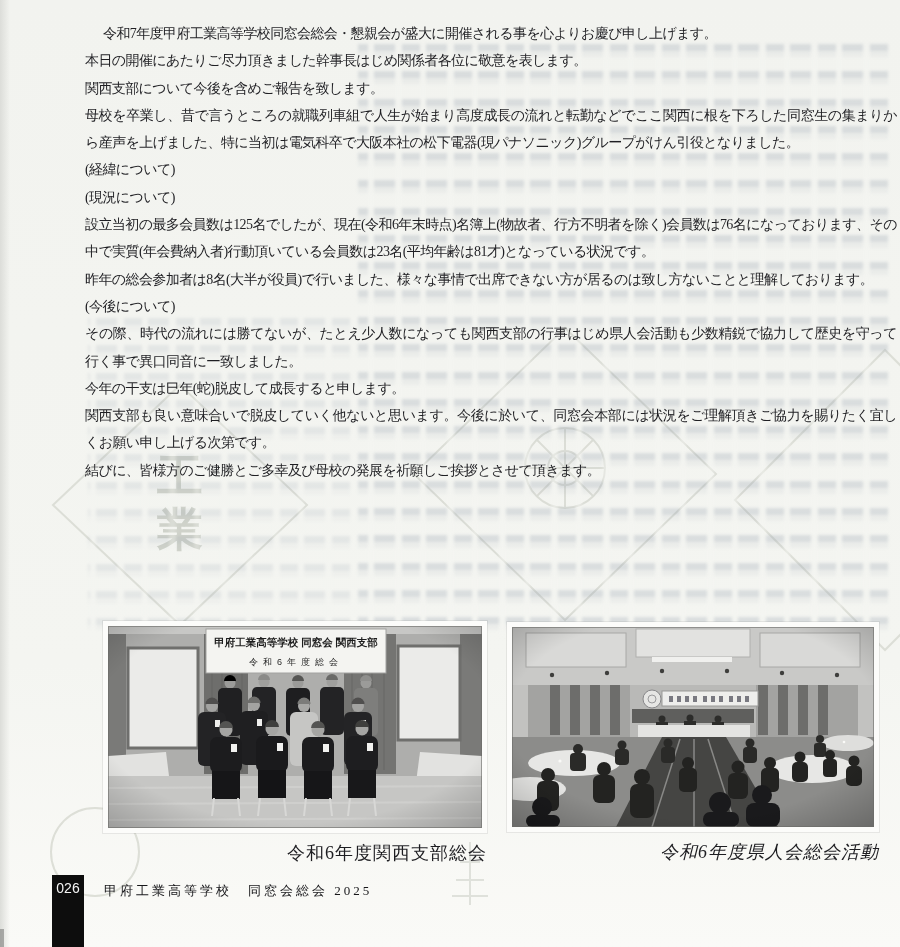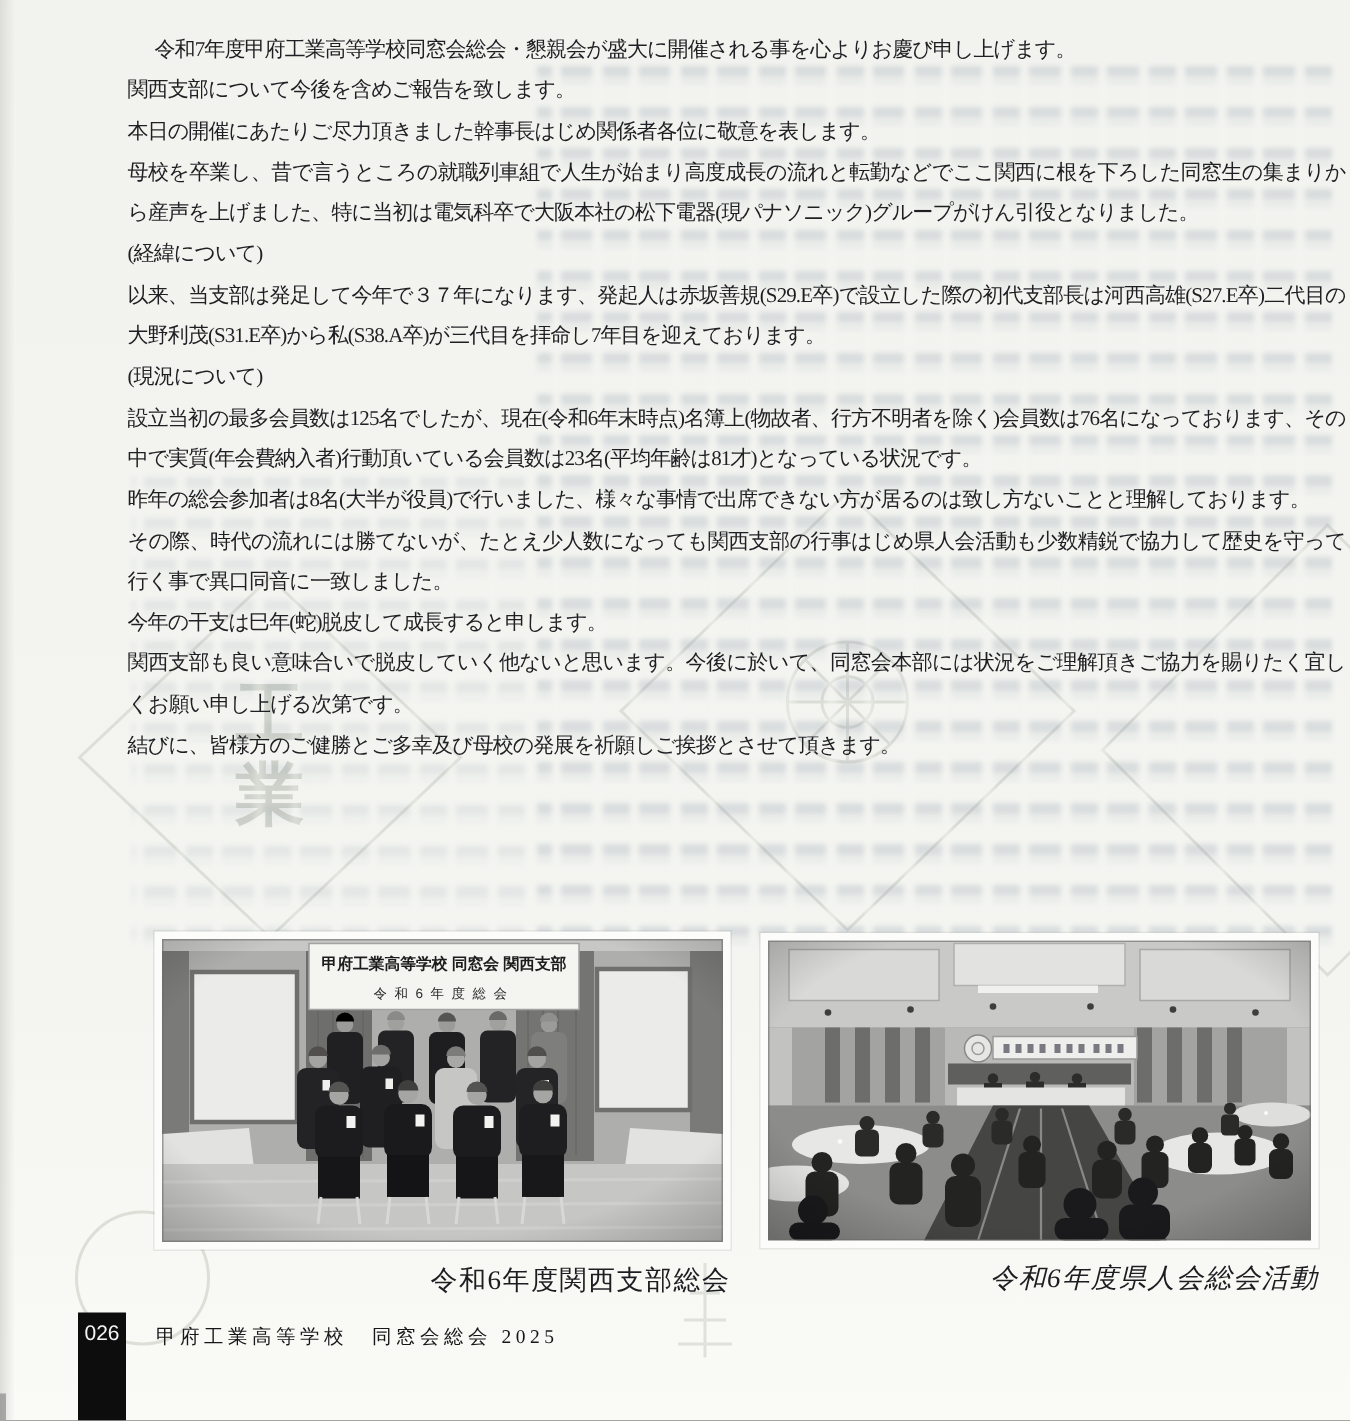--- a/index.html
+++ b/index.html
@@ -71,28 +71,28 @@
   </svg>
 
   <div class="ghost ghost-1"></div>
   <div class="ghost ghost-2"></div>
 
   <div class="edge-left"></div>
   <div class="edge-corner"></div>
 
   <div class="body-text">
       <div class="para indent">令和7年度甲府工業高等学校同窓会総会・懇親会が盛大に開催される事を心よりお慶び申し上げます。</div>
+      <div class="para">本日の開催にあたりご尽力頂きました幹事長はじめ関係者各位に敬意を表します。</div>
       <div class="para">関西支部について今後を含めご報告を致します。</div>
-      <div class="para">本日の開催にあたりご尽力頂きました幹事長はじめ関係者各位に敬意を表します。</div>
       <div class="para">母校を卒業し、昔で言うところの就職列車組で人生が始まり高度成長の流れと転勤などでここ関西に根を下ろした同窓生の集まりから産声を上げました、特に当初は電気科卒で大阪本社の松下電器(現パナソニック)グループがけん引役となりました。</div>
       <div class="para">(経緯について)</div>
-      <div class="para">以来、当支部は発足して今年で３７年になります、発起人は赤坂善規(S29.E卒)で設立した際の初代支部長は河西高雄(S27.E卒)二代目の大野利茂(S31.E卒)から私(S38.A卒)が三代目を拝命し7年目を迎えております。</div>
       <div class="para">(現況について)</div>
       <div class="para">設立当初の最多会員数は125名でしたが、現在(令和6年末時点)名簿上(物故者、行方不明者を除く)会員数は76名になっております、その中で実質(年会費納入者)行動頂いている会員数は23名(平均年齢は81才)となっている状況です。</div>
       <div class="para">昨年の総会参加者は8名(大半が役員)で行いました、様々な事情で出席できない方が居るのは致し方ないことと理解しております。</div>
+      <div class="para">(今後について)</div>
       <div class="para">その際、時代の流れには勝てないが、たとえ少人数になっても関西支部の行事はじめ県人会活動も少数精鋭で協力して歴史を守って行く事で異口同音に一致しました。</div>
       <div class="para">今年の干支は巳年(蛇)脱皮して成長すると申します。</div>
       <div class="para">関西支部も良い意味合いで脱皮していく他ないと思います。今後に於いて、同窓会本部には状況をご理解頂きご協力を賜りたく宜しくお願い申し上げる次第です。</div>
       <div class="para">結びに、皆様方のご健勝とご多幸及び母校の発展を祈願しご挨拶とさせて頂きます。</div>
     </div>
 
   <figure class="photo photo-1">
     <div class="photo-frame">
       <svg width="374" height="202" viewBox="0 0 374 202">
         <defs>

